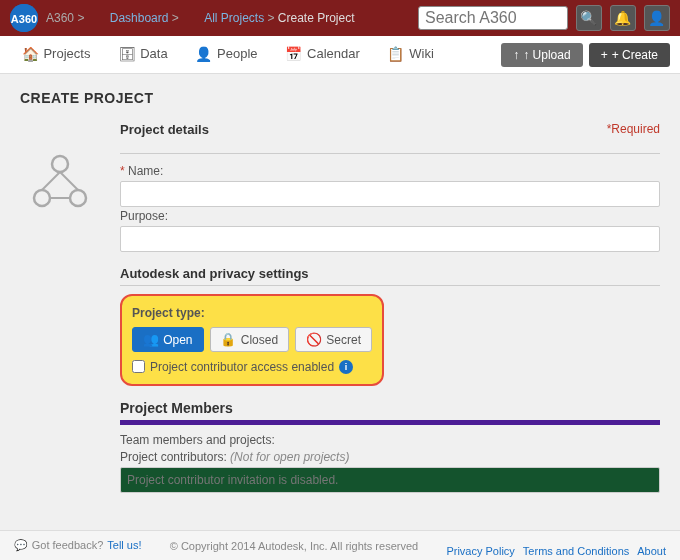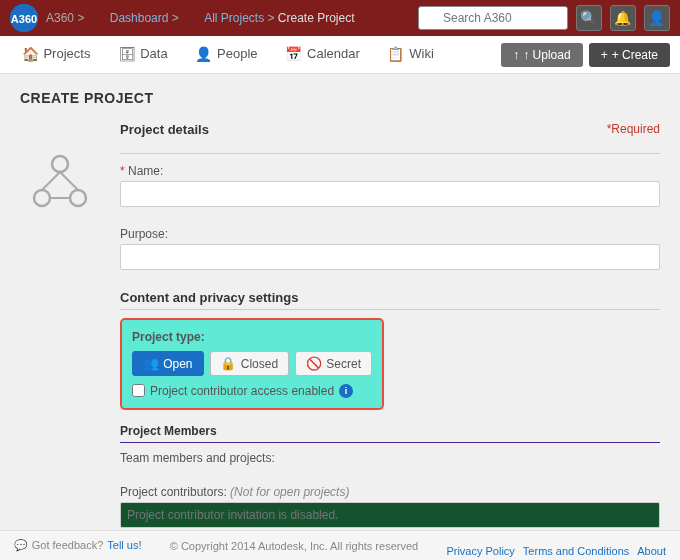--- a/index.html
+++ b/index.html
@@ -27,22 +27,22 @@
       flex: 1;
     }
     .topbar-breadcrumb a { color: #7ab4e0; text-decoration: none; padding-left: 22px; }
     .topbar-breadcrumb span { color: #aaa; }
     .topbar-search {
       background: white;
       border: 1px solid #888;
       border-radius: 3px;
       height: 24px;
       width: 150px;
-      padding: 0 24px;
-      font-size: 12px;
+      padding: 0 6px;
+      font-size: 16px;
       color: #999;
     }
     .topbar-icon-btn {
       width: 26px; height: 26px;
       background: #555;
       border: 1px solid #777;
       border-radius: 3px;
       display: flex; align-items: center; justify-content: center;
       color: #ccc; font-size: 14px; cursor: pointer;
     }
@@ -132,21 +132,21 @@
       border-bottom: 1px solid #ccc;
     }
     .required-note {
       float: right;
       color: #c0392b;
       font-size: 12px;
       font-weight: normal;
     }
 
     .form-group {
-      margin-bottom: 20px;
+      margin-bottom: 2px;
     }
     .form-label {
       display: block;
       font-size: 12px;
       color: #555;
       margin-bottom: 3px;
     }
     .form-input {
       width: 100%;
       height: 26px;
@@ -164,23 +164,23 @@
       font-size: 13px;
       font-weight: bold;
       color: #333;
       margin-bottom: 8px;
       padding-bottom: 4px;
       border-bottom: 1px solid #ccc;
     }
 
     .project-type-box {
       border: 2px solid #e74c3c;
-      border-radius: 5px;
+      border-radius: 12px;
       padding: 10px;
-      background: #5eead4;
+      background: #fde047;
       display: inline-block;
     }
     .project-type-label {
       font-size: 12px;
       color: #555;
       margin-bottom: 7px;
       font-weight: bold;
     }
     .project-type-buttons {
       display: flex; gap: 6px;
@@ -217,26 +217,26 @@
       color: white;
       font-size: 9px;
       font-weight: bold;
       cursor: pointer;
     }
 
     .members-section {
       margin-top: 14px;
     }
     .members-title {
-      font-size: 12px;
+      font-size: 14px;
       font-weight: bold;
       color: #333;
       margin-bottom: 8px;
       padding-bottom: 4px;
-      border-bottom: 1px solid #4c1d95;
+      border-bottom: 5px solid #4c1d95;
     }
     .sub-label {
       font-size: 12px;
       color: #555;
       margin-bottom: 3px;
     }
     .sub-label .muted { color: #888; font-style: italic; }
 
     
     .footer {
@@ -347,21 +347,21 @@
         </label>
         <input class="form-input" type="text" placeholder="" style="">
       </div>
 
       <div class="form-group">
         <label class="form-label">Purpose:</label>
         <input class="form-input" type="text" placeholder="" style="">
       </div>
 
       <div class="privacy-section">
-        <div class="privacy-title">Content and privacy settings</div>
+        <div class="privacy-title">Autodesk and privacy settings</div>
 
         <div class="project-type-box">
           <div class="project-type-label">Project type:</div>
           <div class="project-type-buttons">
             <button class="type-btn active">
               <span class="btn-icon">👥</span>
               <span>Open</span>
             </button>
             <button class="type-btn">
               <span class="btn-icon">🔒</span>

